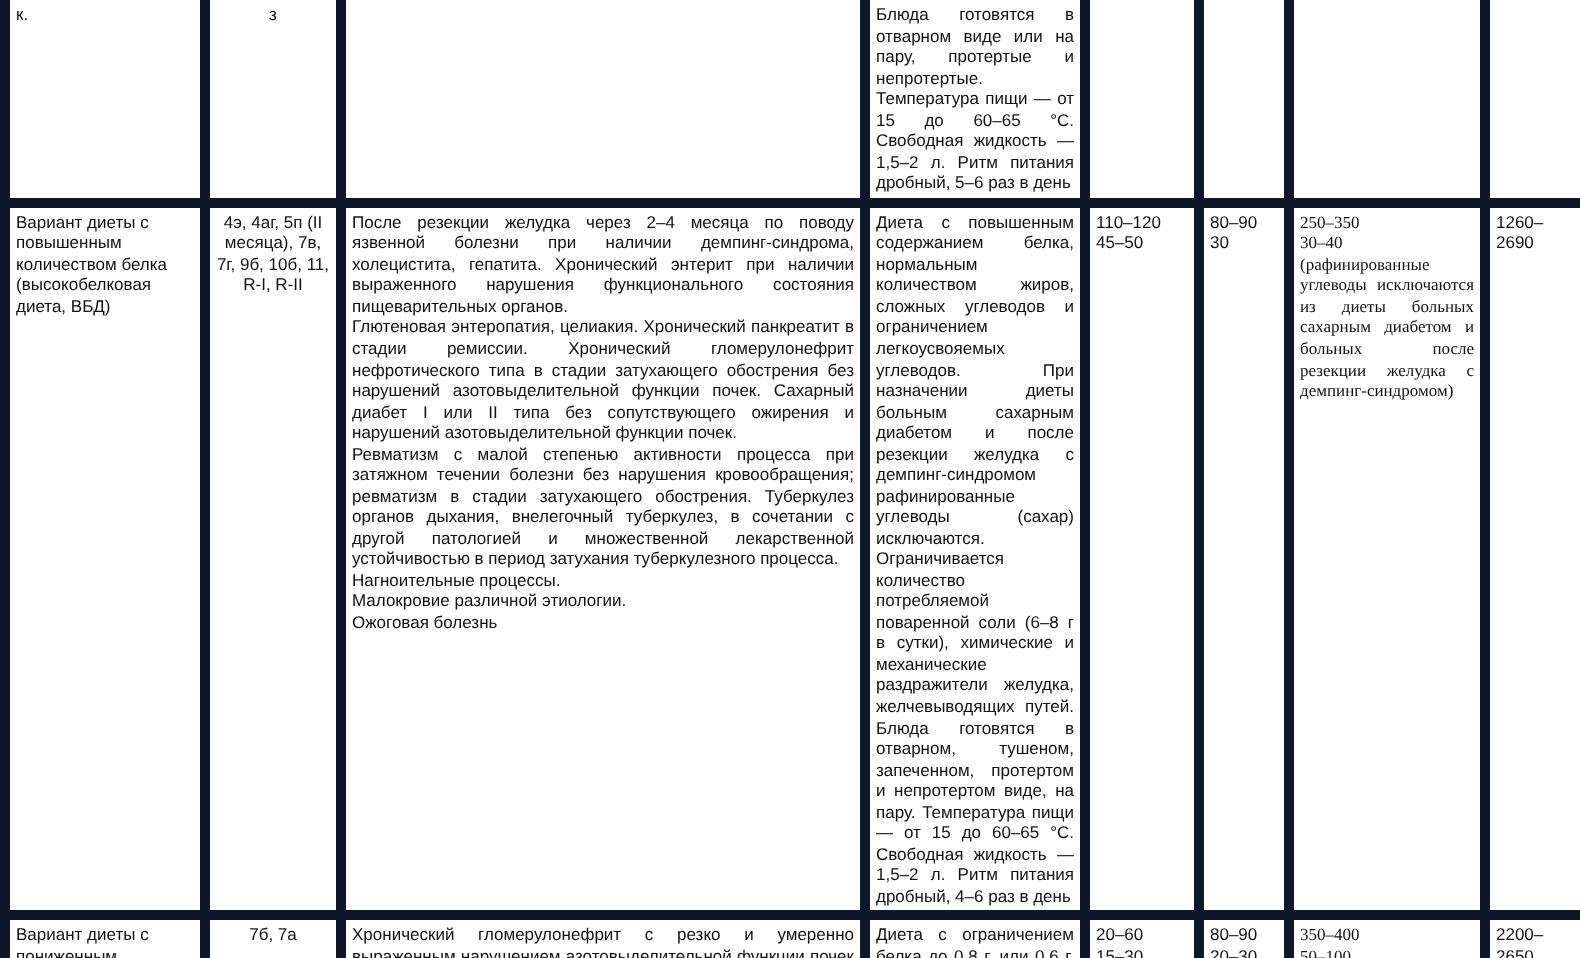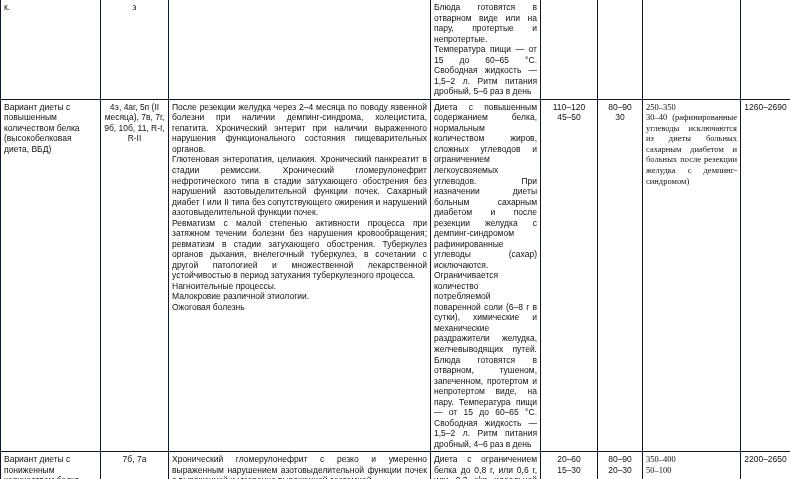--- a/index.html
+++ b/index.html
@@ -11,34 +11,34 @@
     background: #ffffff;
     font-family: "Liberation Sans", sans-serif;
     color: #111111;
   }
   table.diet-table {
     border-collapse: collapse;
     table-layout: fixed;
     width: 790px;
   }
   table.diet-table td {
-    border: 1px solid #0f172a;
+    border: 5px solid #0f172a;
     vertical-align: top;
     padding: 2px 3px 2px 3px;
     font-size: 8.5px;
     line-height: 1.24;
     white-space: pre-line;
     overflow: hidden;
   }
   tr.first-row td { border-top: none; }
   .col-name   { text-align: left; }
   .col-nums   { text-align: center; }
   .col-ind    { text-align: justify; }
   .col-char   { text-align: justify; margin-left: 20px; }
-  .num        { text-align: center; }
+  .num        { }
   .num-left   { text-align: justify; font-family: Liberation Serif, serif; }
 </style>
 </head>
 <body>
 
 <table class="diet-table">
   <colgroup>
     <col style="width:100px">
     <col style="width:68px">
     <col style="width:262px">

